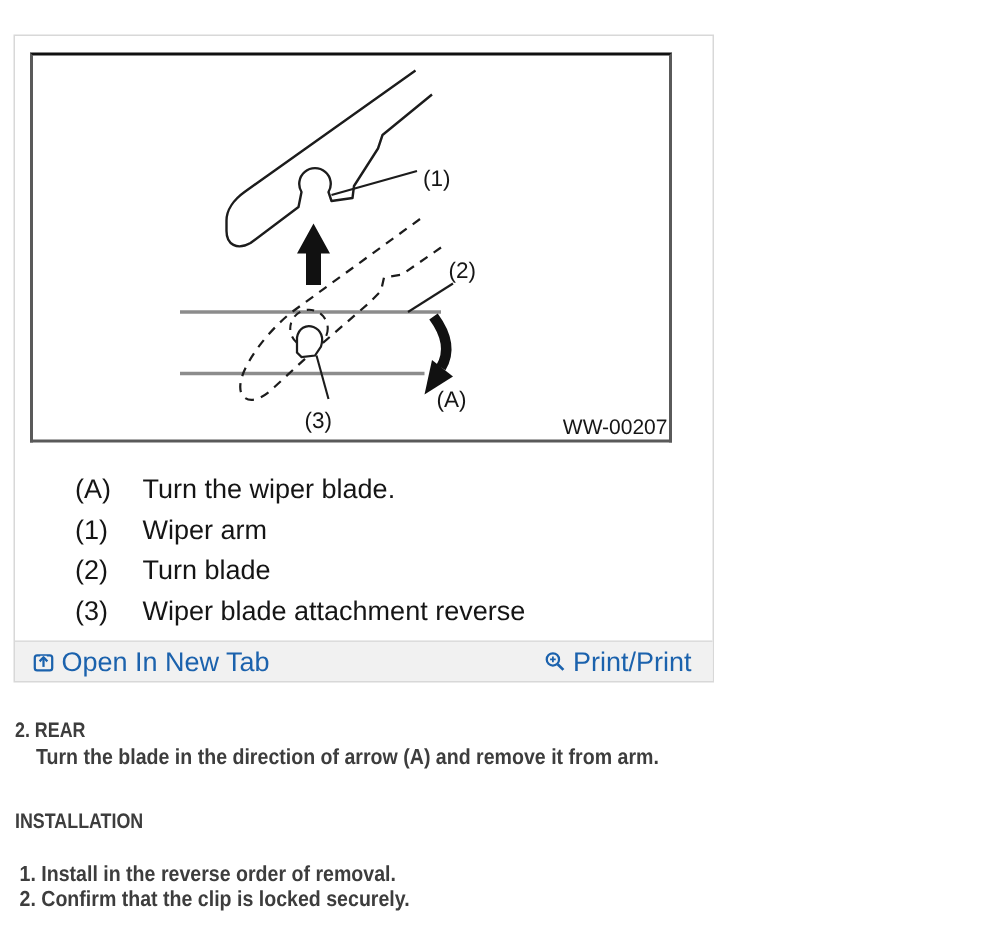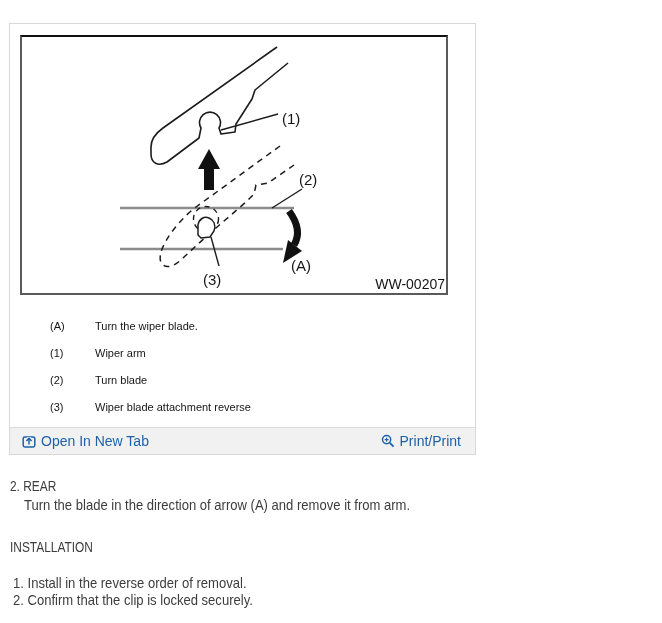--- a/index.html
+++ b/index.html
@@ -8,34 +8,34 @@
 
   
   .panel { position:absolute; left:9px; top:23px; width:467px; height:432px;
            background:#fff; border:1px solid #d8d8d8; }
 
   .diagram-box { position:absolute; left:10px; top:11px; width:428px; height:260px;
                  background:#fff; border:2px solid #5a5a5a; border-top-color:#101010; }
   .diagram-box svg { display:block; width:424px; height:256px; }
 
   .legend-row { position:absolute; left:40px; height:19px; line-height:19px;
-                font-size:11px; color:#151515; white-space:nowrap; }
+                font-size:18px; color:#151515; white-space:nowrap; }
   .legend-key { display:inline-block; width:45px; }
 
   .panel-footer { position:absolute; left:0; right:0; bottom:0; height:27px;
                   background:#f1f1f1; border-top:1px solid #dcdcdc;
                   display:flex; align-items:center; justify-content:space-between;
                   padding:0 14px 0 12px; }
-  .flink { display:flex; align-items:center; gap:5px; font-size:14px;
+  .flink { display:flex; align-items:center; gap:5px; font-size:18px;
            color:#1b62ad; cursor:pointer; white-space:nowrap; }
   .flink svg { display:block; }
 
   
-  .doc { position:absolute; color:#3d3d3d; white-space:nowrap; }
-  .h   { font-weight:normal; font-size:14px; }
+  .doc { position:absolute; color:#3d3d3d; white-space:nowrap;font-weight:bold; }
+  .h   { font-weight:bold; font-size:14px; }
   .p   { font-size:14.5px; }
   .cond   { display:inline-block; transform:scaleX(0.90); transform-origin:0 50%; }
   .cond-b { display:inline-block; transform:scaleX(0.85); transform-origin:0 50%; }
 
   text { font-family:"Liberation Sans", sans-serif; }
 </style>
 </head>
 <body>
 
 <div class="panel">

